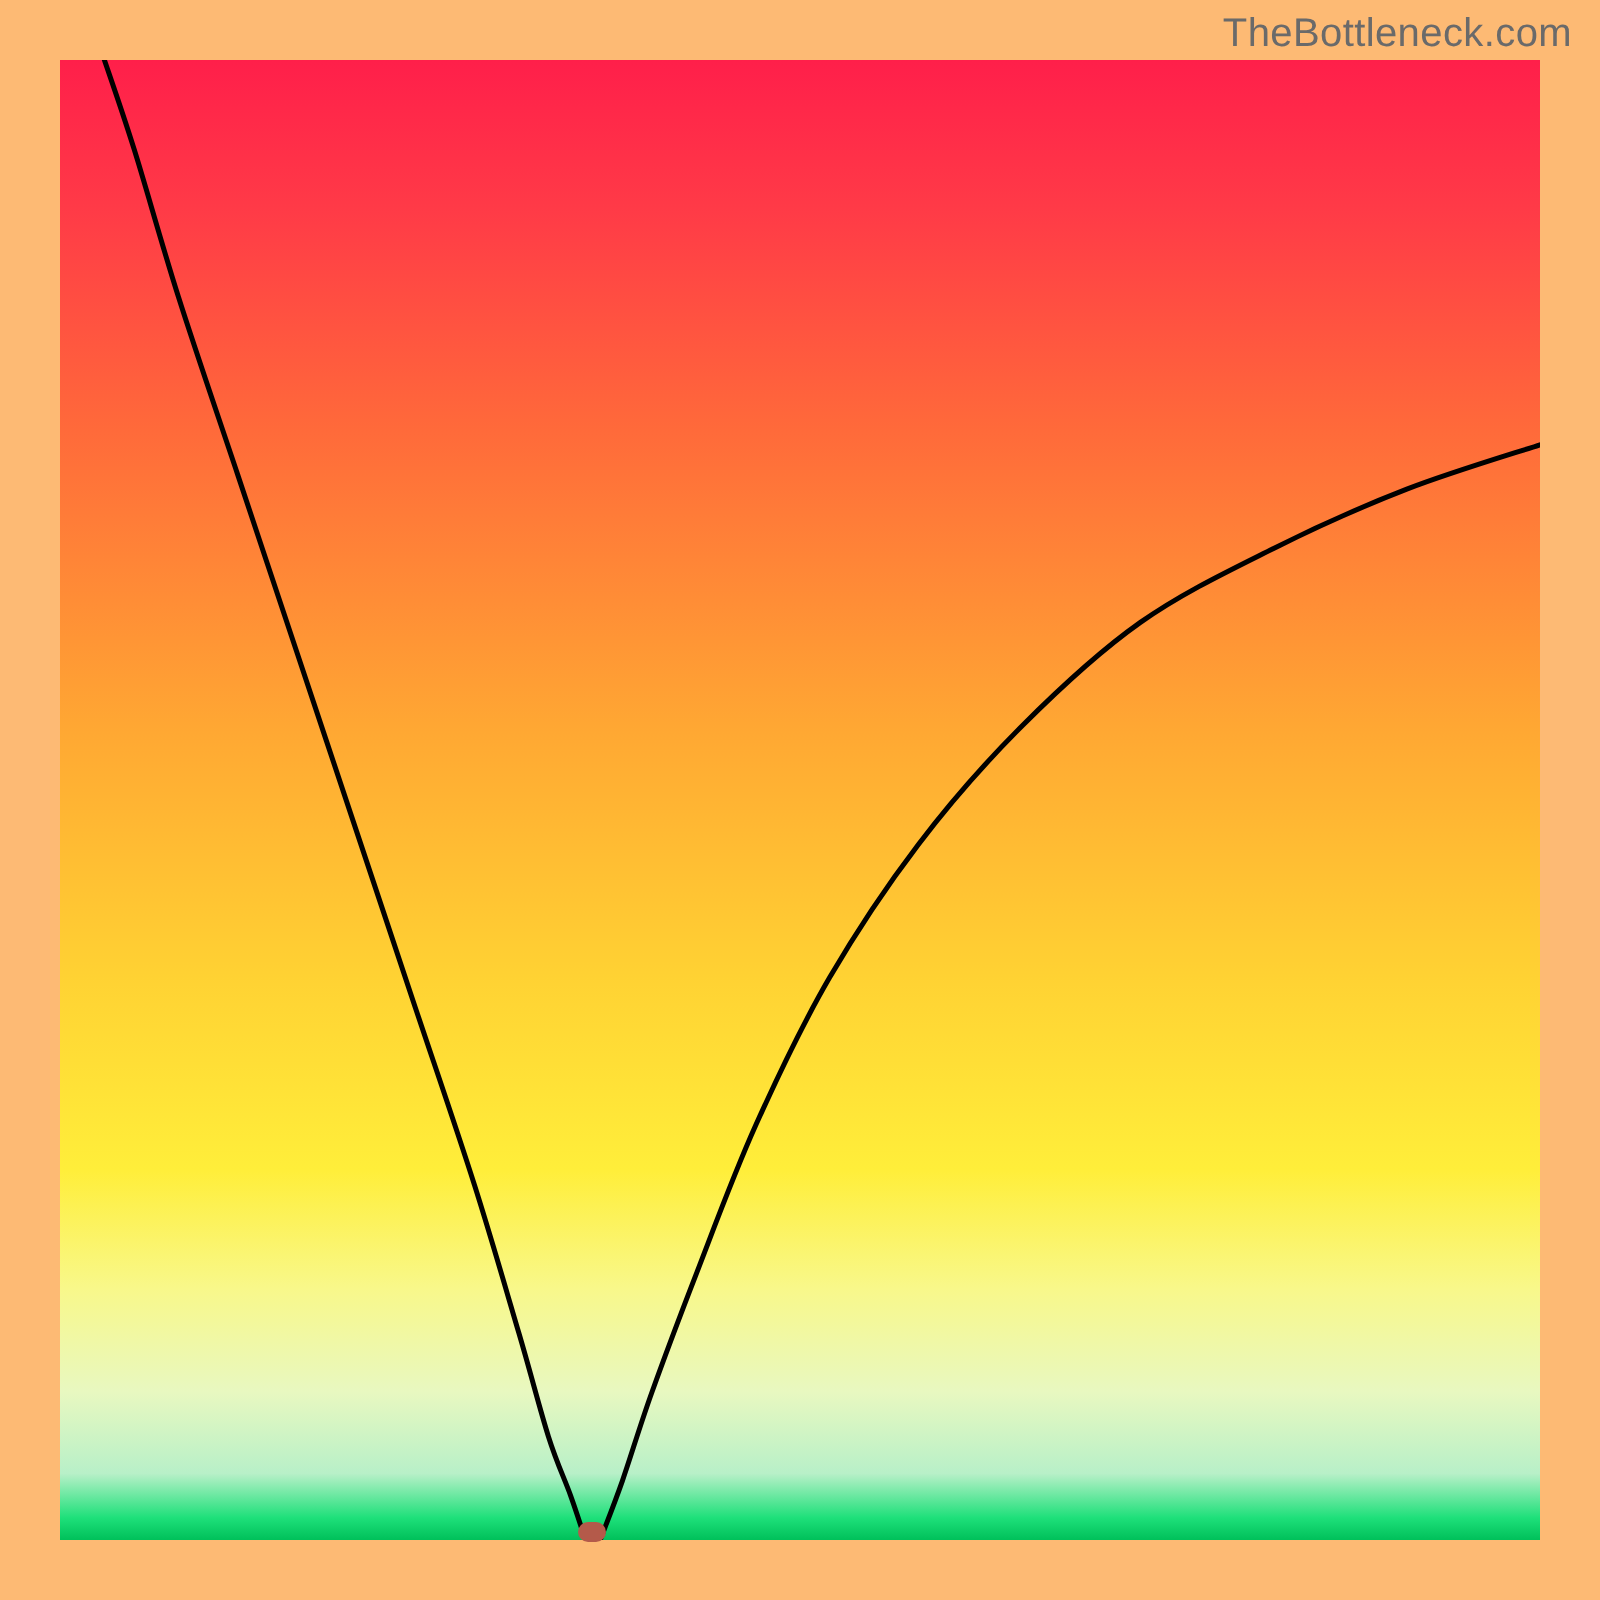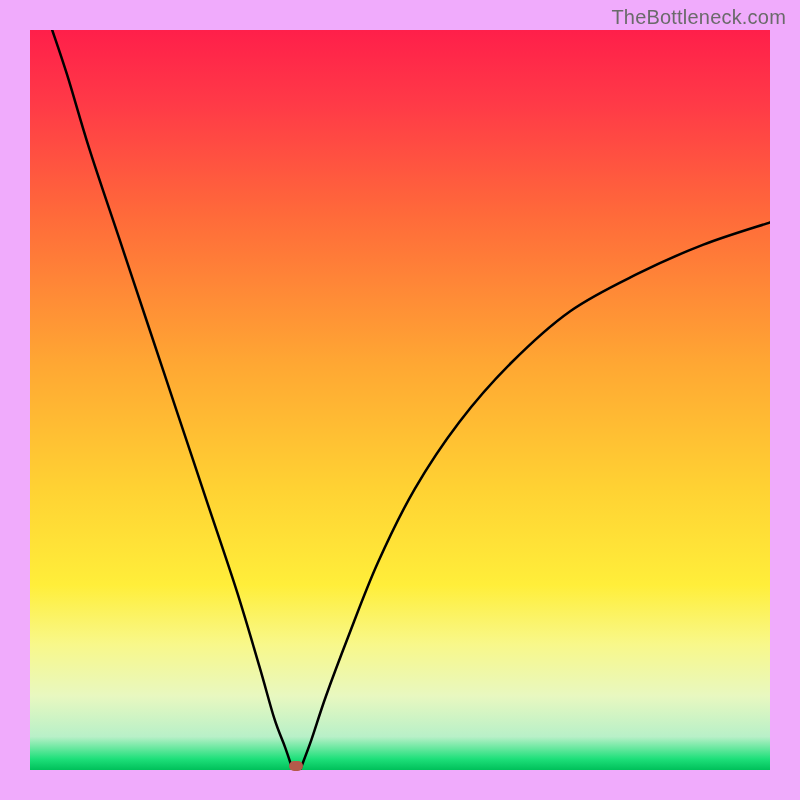--- a/index.html
+++ b/index.html
@@ -10,21 +10,21 @@
     background: #000;
     font-family: Arial, Helvetica, sans-serif;
     overflow: hidden;
   }
   .frame {
     position: absolute;
     left: 0;
     top: 0;
     width: 800px;
     height: 800px;
-    background: #f0abfc;
+    background: #fdba74;
   }
   .plot-area {
     position: absolute;
     left: 30px;
     top: 30px;
     width: 740px;
     height: 740px;
   }
   .watermark {
     position: absolute;

